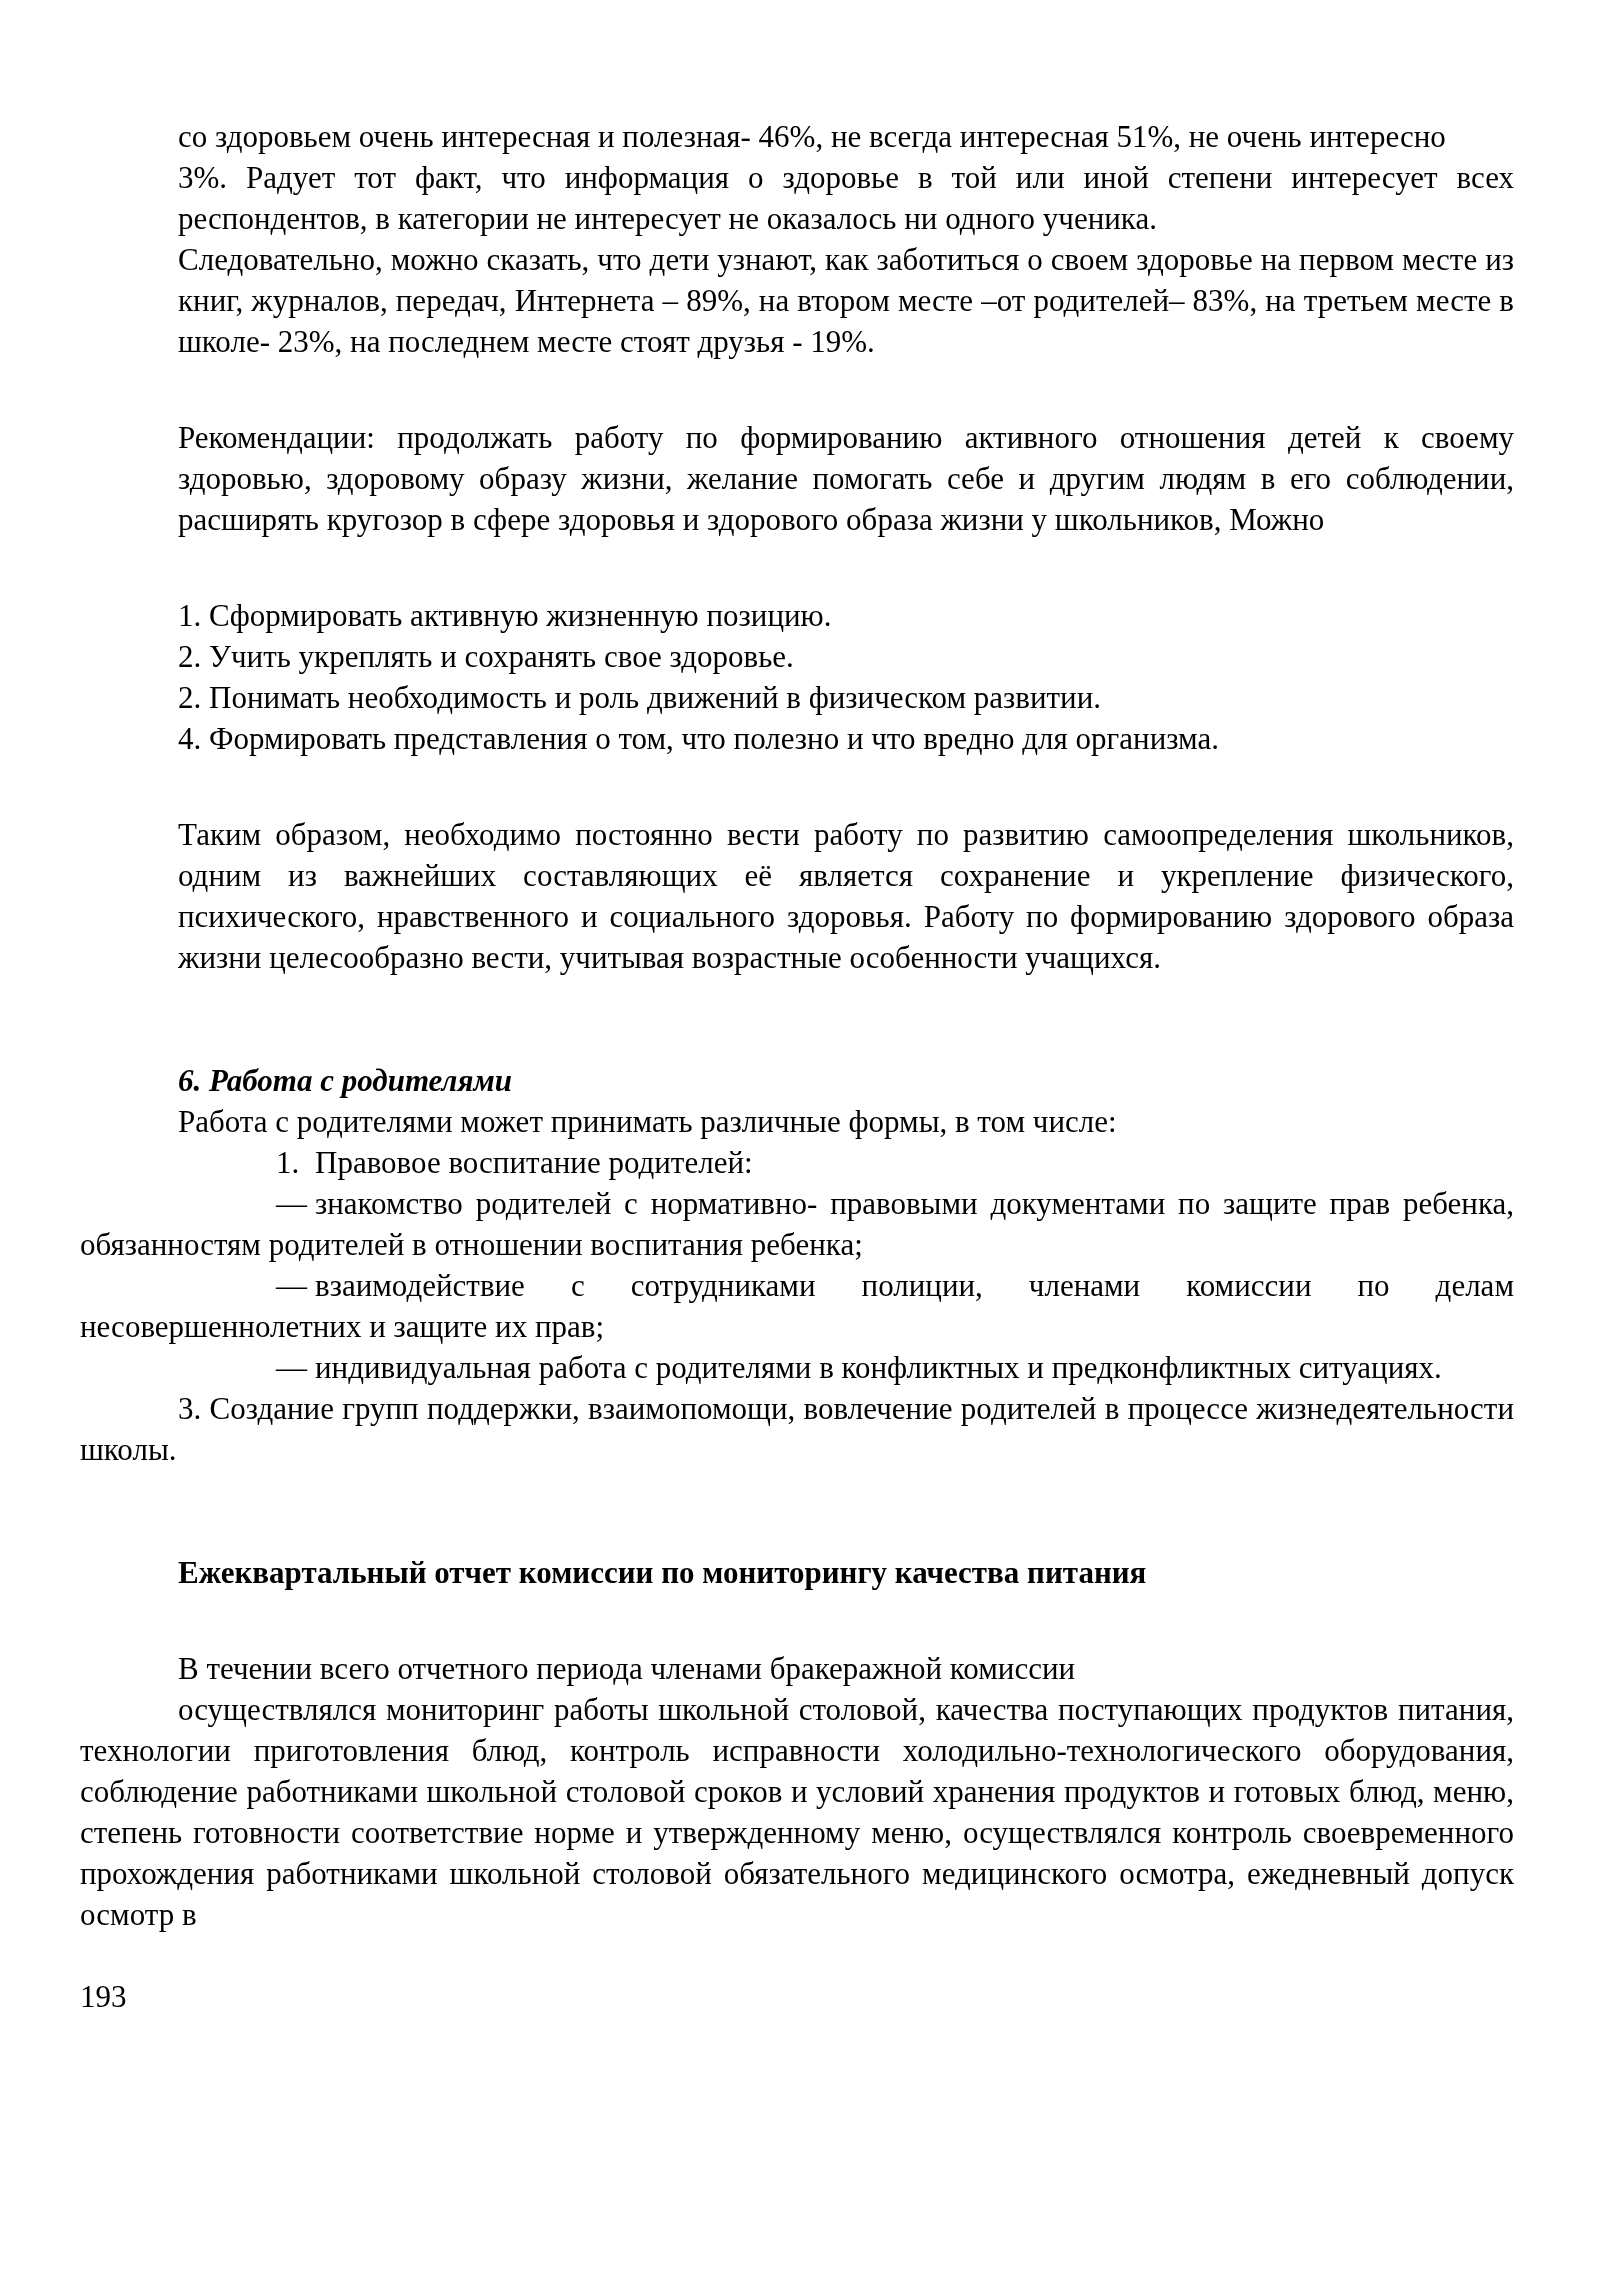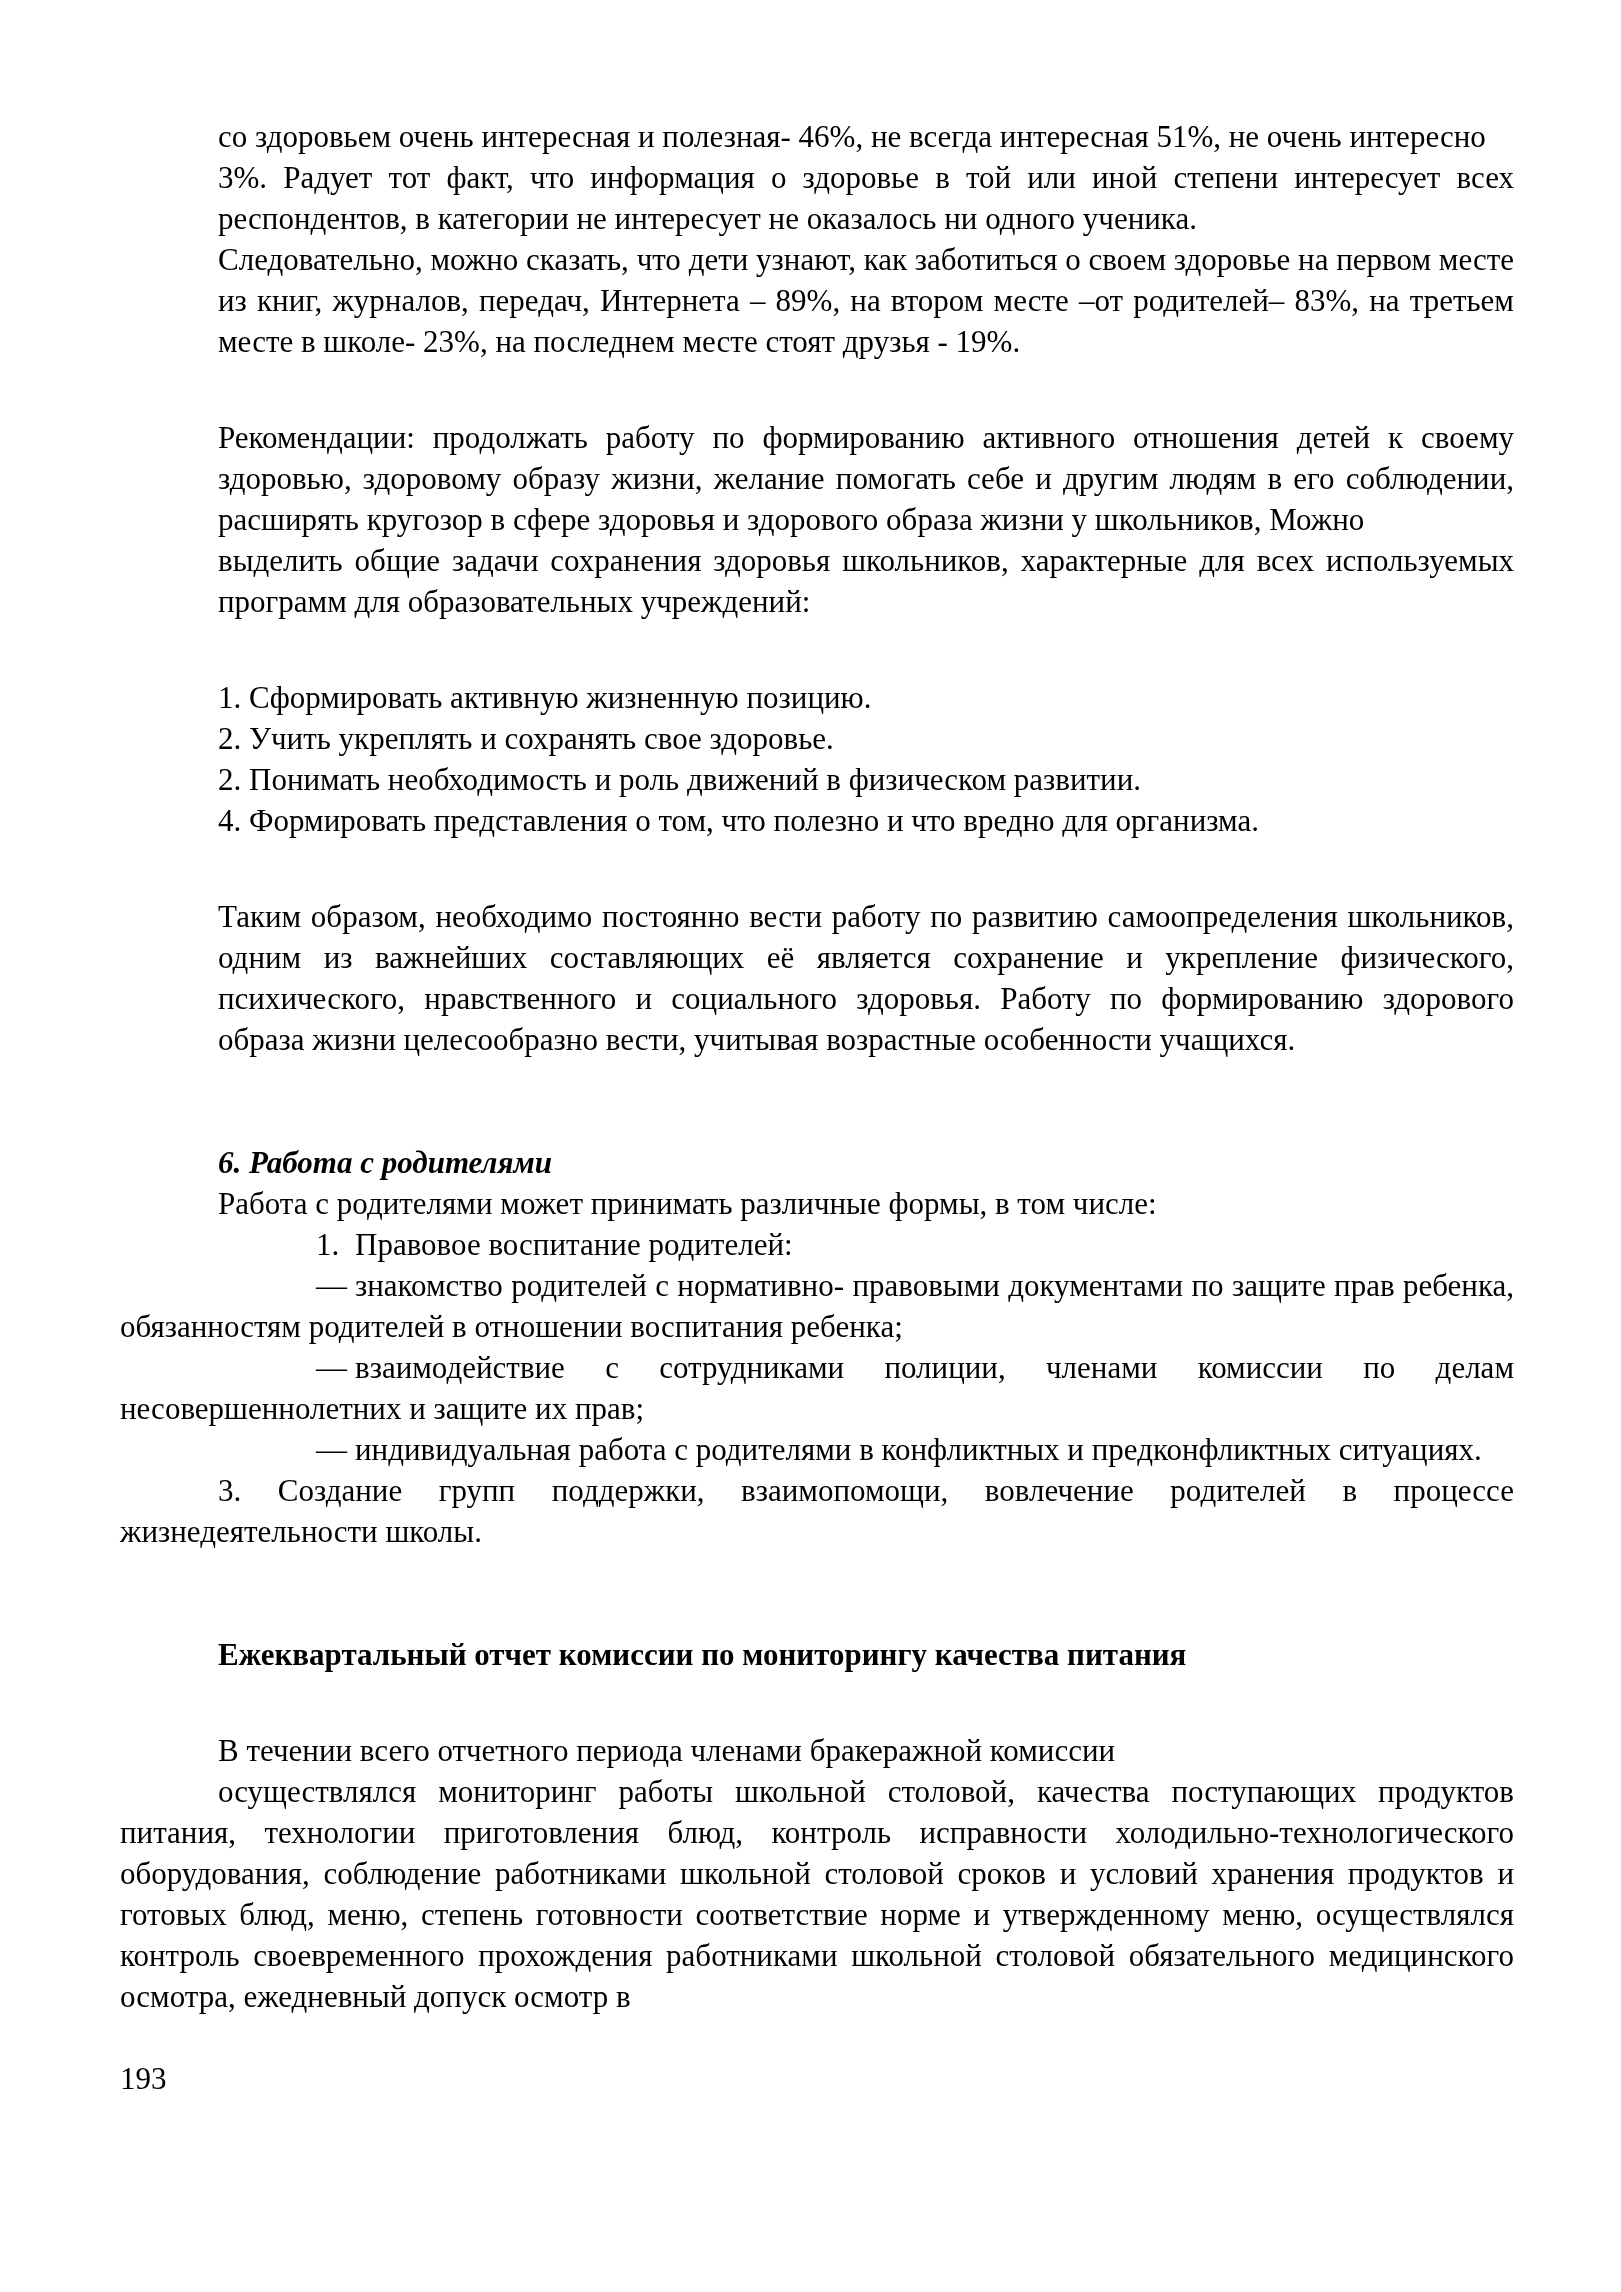--- a/index.html
+++ b/index.html
@@ -6,21 +6,21 @@
     margin: 0;
     padding: 0;
     background: #ffffff;
   }
   .doc {
     position: relative;
     width: 1621px;
     height: 2293px;
     background: #ffffff;
     box-sizing: border-box;
-    padding: 116px 107px 0 120px;
+    padding: 116px 107px 0 80px;
     font-family: "Liberation Serif", "DejaVu Serif", serif;
     font-size: 31px;
     line-height: 41px;
     color: #000000;
     overflow: hidden;
   }
   p { margin: 0; }
   .just { text-align: justify; }
   .indent-block { margin-left: 98px; }   
   .fl-indent { text-indent: 98px; }      
@@ -46,21 +46,20 @@
 </head>
 <body>
 
 <div class="doc">
 
   <div class="indent-block">
     <p class="just">со здоровьем очень интересная и полезная- 46%, не всегда интересная 51%, не очень интересно</p>
     <p class="just">3%. Радует тот факт, что информация о здоровье в той или иной степени интересует всех респондентов, в категории не интересует не оказалось ни одного ученика.</p>
     <p class="just">Следовательно, можно сказать, что дети узнают, как заботиться о своем здоровье на первом месте из книг, журналов, передач, Интернета – 89%, на втором месте –от родителей– 83%, на третьем месте в школе- 23%, на последнем месте стоят друзья - 19%.</p>
     <p class="just gap1">Рекомендации: продолжать работу по формированию активного отношения детей к своему здоровью, здоровому образу жизни, желание помогать себе и другим людям в его соблюдении, расширять кругозор в сфере здоровья и здорового образа жизни у школьников, Можно</p>
-    <p class="just">выделить общие задачи сохранения здоровья школьников, характерные для всех используемых программ для образовательных учреждений:</p>
 
     <div>
       <p class="gap1">1. Сформировать активную жизненную позицию.</p>
       <p>2. Учить укреплять и сохранять свое здоровье.</p>
       <p>2. Понимать необходимость и роль движений в физическом развитии.</p>
       <p>4. Формировать представления о том, что полезно и что вредно для организма.</p>
     </div>
 
     <p class="just gap1">Таким образом, необходимо постоянно вести работу по развитию самоопределения школьников, одним из важнейших составляющих её является сохранение и укрепление физического, психического, нравственного и социального здоровья. Работу по формированию здорового образа жизни целесообразно вести, учитывая возрастные особенности учащихся.</p>
   </div>

